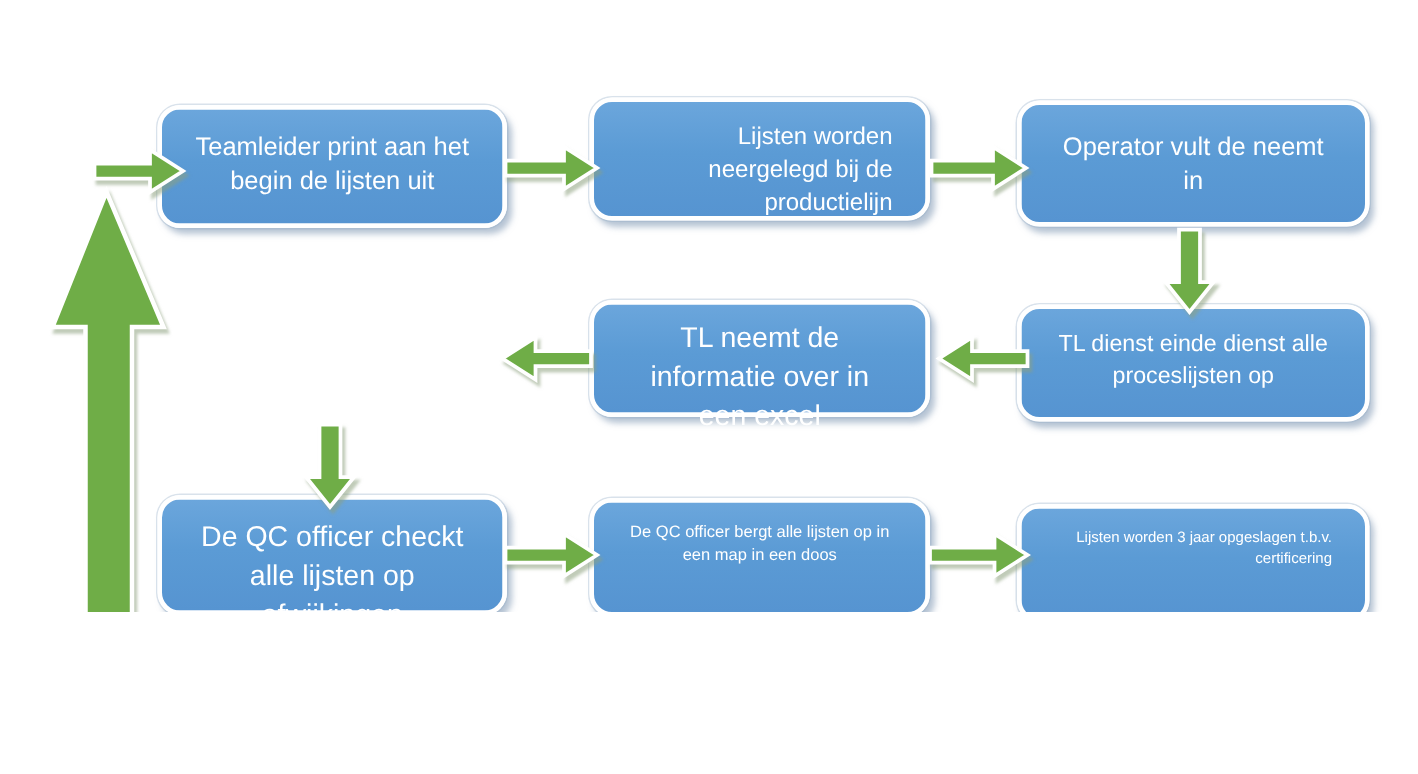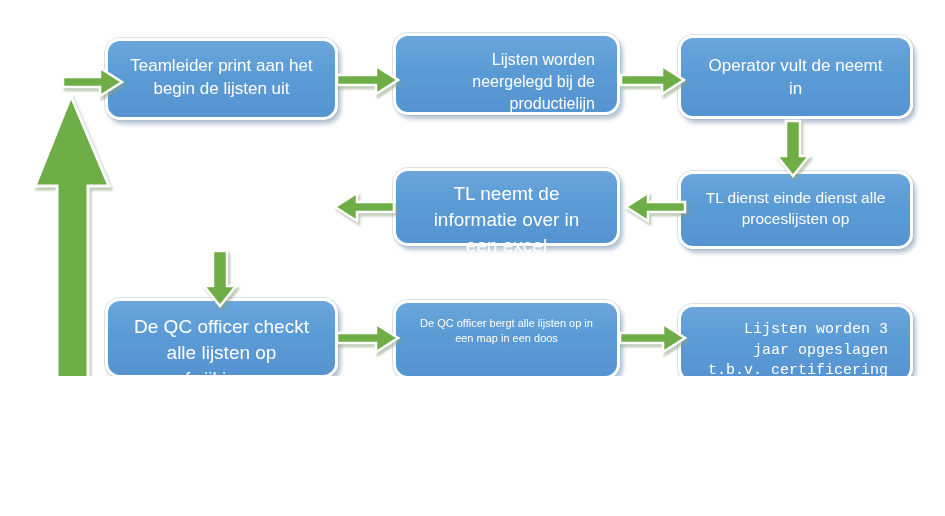--- a/index.html
+++ b/index.html
@@ -7,20 +7,21 @@
     padding: 0;
     background: #ffffff;
     font-family: "Liberation Sans", sans-serif;
   }
   .canvas {
     position: relative;
     width: 945px;
     height: 376px;
     background: #ffffff;
     overflow: hidden;
+    margin-top: 32px;
   }
   .node {
     position: absolute;
     box-sizing: border-box;
     background: linear-gradient(180deg, #6BA6DC 0%, #5B9BD5 45%, #5694D1 100%);
     border: 3px solid #ffffff;
     border-radius: 15px;
     box-shadow: 0 0 0 1px rgba(150,175,200,0.35), 3px 4px 4px rgba(120,145,175,0.55);
     color: #ffffff;
     text-align: center;
@@ -29,21 +30,21 @@
   }
   .node.align-left { text-align: right; }
   .n1 { left: 105px; top: 38px;  width: 233px; height: 82px; font-size: 17px; }
   .n2 { left: 393px; top: 33px;  width: 227px; height: 82px; font-size: 16px; }
   .n3 { left: 678px; top: 35px;  width: 235px; height: 84px; font-size: 17px; padding-top: 16px; }
   .n4 { left: 678px; top: 171px; width: 235px; height: 78px; font-size: 15.5px; }
   .n5 { left: 393px; top: 168px; width: 227px; height: 78px; font-size: 19px; padding-top: 10px; }
   .n6 { left: 105px; top: 171px; width: 233px; height: 78px; font-size: 16.5px; }
   .n7 { left: 105px; top: 298px; width: 233px; height: 80px; font-size: 19px; }
   .n8 { left: 393px; top: 300px; width: 227px; height: 79px; font-size: 11px; }
-  .n9 { left: 678px; top: 304px; width: 235px; height: 79px; font-size: 15px; padding-left: 26px; font-family: Liberation Mono, monospace; }
+  .n9 { left: 678px; top: 304px; width: 235px; height: 79px; font-size: 10px; padding-left: 26px; }
   .arrow {
     position: absolute;
     overflow: visible;
     filter: drop-shadow(2px 3px 1px rgba(140,160,125,0.55));
   }
   .arrow polygon {
     fill: #6FAD47;
     stroke: #ffffff;
     stroke-width: 2.5;
     stroke-linejoin: miter;

